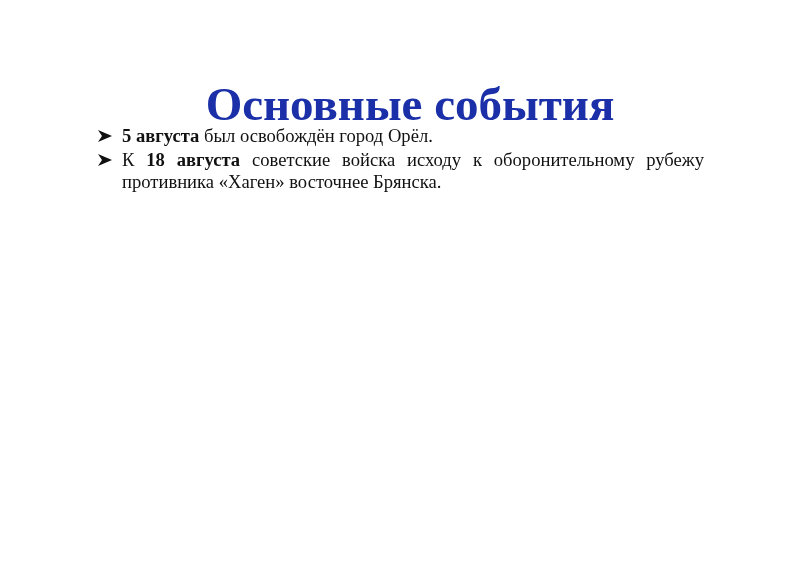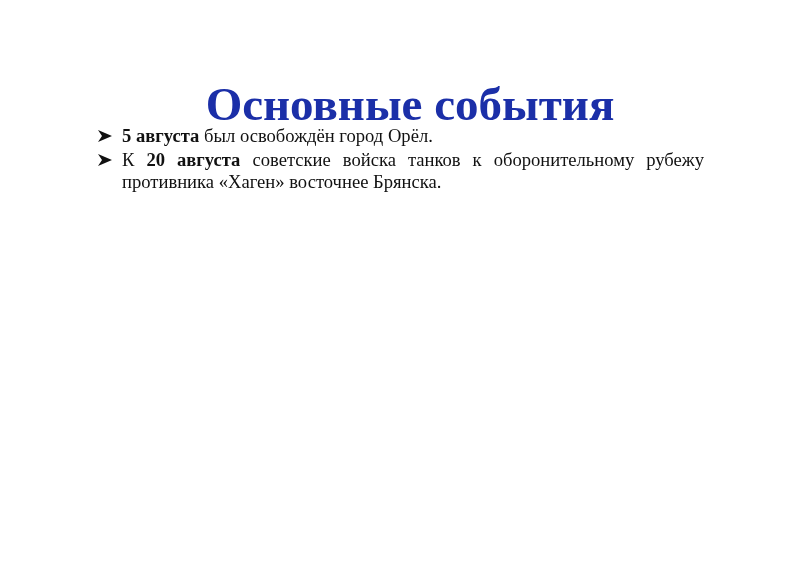--- a/index.html
+++ b/index.html
@@ -35,15 +35,15 @@
   <li>
     <svg class="bullet" viewBox="0 0 14 12">
         <path d="M0 0 L14 6 L0 12 L4 6 Z" fill="#111"></path>
       </svg>
     <b>5 августа</b><span> был освобождён город Орёл.</span>
   </li>
   <li>
     <svg class="bullet" viewBox="0 0 14 12">
         <path d="M0 0 L14 6 L0 12 L4 6 Z" fill="#111"></path>
       </svg>
-    <span>К </span><b>20 августа</b><span> советские войска танков к оборонительному рубежу противника «Хаген» восточнее Брянска.</span>
+    <span>К </span><b>18 августа</b><span> советские войска исходу к оборонительному рубежу противника «Хаген» восточнее Брянска.</span>
   </li>
 </ul>
 
 </body></html>

